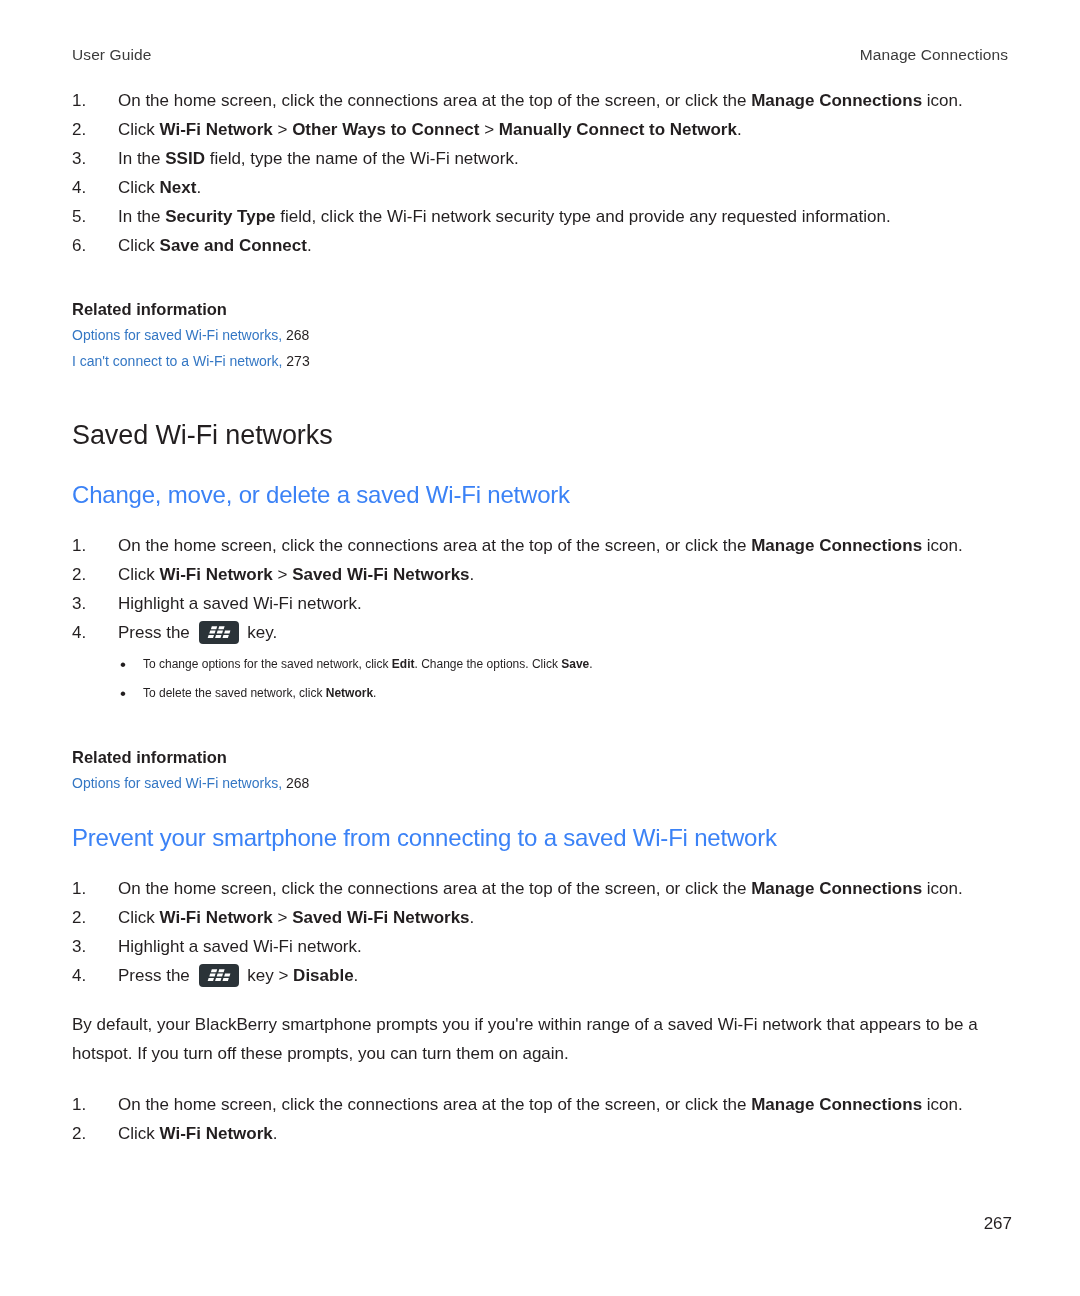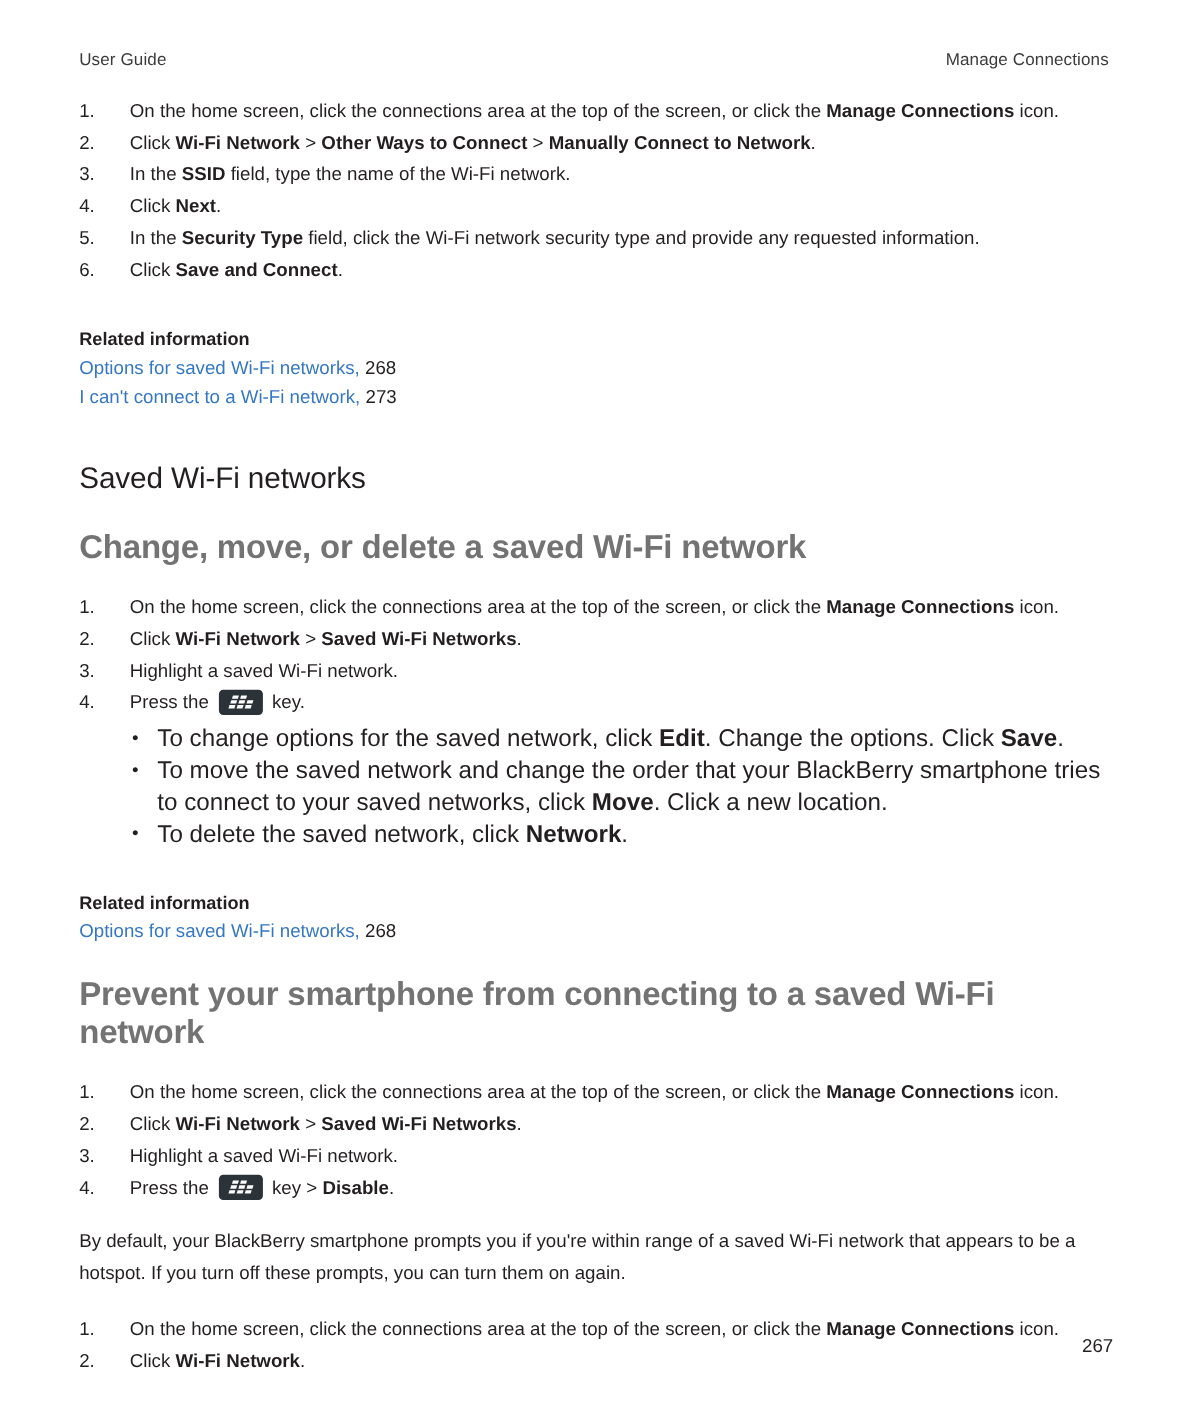--- a/index.html
+++ b/index.html
@@ -36,23 +36,23 @@
 
   
   h1.section-title {
     font-size: 27px;
     font-weight: 400;
     color: #231f20;
     margin: 46px 0 0 0;
     letter-spacing: -0.1px;
   }
   h2.topic-title {
-    font-size: 30px;
-    font-weight: 700;
-    color: #737373;
+    font-size: 24px;
+    font-weight: 400;
+    color: #3b82f6;
     margin: 30px 0 0 0;
     letter-spacing: -0.2px;
   }
   h2.topic-title.tight {
     margin-top: 28px;
   }
 
   
   p.body-text {
     font-size: 17px;
@@ -89,21 +89,21 @@
 
   
   ul.bullets {
     list-style: none;
     margin: 3px 0 0 0;
     padding: 0 0 0 48px;
   }
   ul.bullets > li {
     position: relative;
     padding-left: 23px;
-    font-size: 22px;
+    font-size: 12px;
     line-height: 29px;
     max-width: 885px;
   }
   ul.bullets > li::before {
     content: "\2022";
     position: absolute;
     left: 0;
     top: 0;
     font-size: 17px;
     line-height: 29px;
@@ -112,21 +112,21 @@
 
   
   .related-block { margin-top: 36px; }
   .related-title {
     font-size: 16.5px;
     font-weight: bold;
     color: #231f20;
     line-height: 26px;
   }
   .related-link {
-    font-size: 17px;
+    font-size: 14px;
     line-height: 26px;
     color: #3477c4;
     display: block;
     text-decoration: none;
     cursor: pointer;
   }
   .related-link .pg {
     color: #231f20;
   }
 
@@ -227,21 +227,20 @@
                 <polygon points="9.6,14.0 15.0,14.0 14.1,17.0 8.7,17.0"></polygon>
                 <polygon points="17.0,14.0 22.4,14.0 21.5,17.0 16.1,17.0"></polygon>
                 <polygon points="24.4,14.0 29.8,14.0 28.9,17.0 23.5,17.0"></polygon>
               </g>
             </svg></span><span> key.</span></span>
     </li>
   </ol>
 
   <ul class="bullets">
     <li><span>To change options for the saved network, click </span><b>Edit</b><span>. Change the options. Click </span><b>Save</b><span>.</span></li>
-    <li><span>To move the saved network and change the order that your BlackBerry smartphone tries to connect to your saved networks, click </span><b>Move</b><span>. Click a new location.</span></li>
     <li><span>To delete the saved network, click </span><b>Network</b><span>.</span></li>
   </ul>
 
   <div class="related-block">
     <div class="related-title">Related information</div>
     <a class="related-link"><span>Options for saved Wi-Fi networks,</span> <span class="pg">268</span></a>
   </div>
 
   <h2 class="topic-title tight">Prevent your smartphone from connecting to a saved Wi-Fi network</h2>
 

